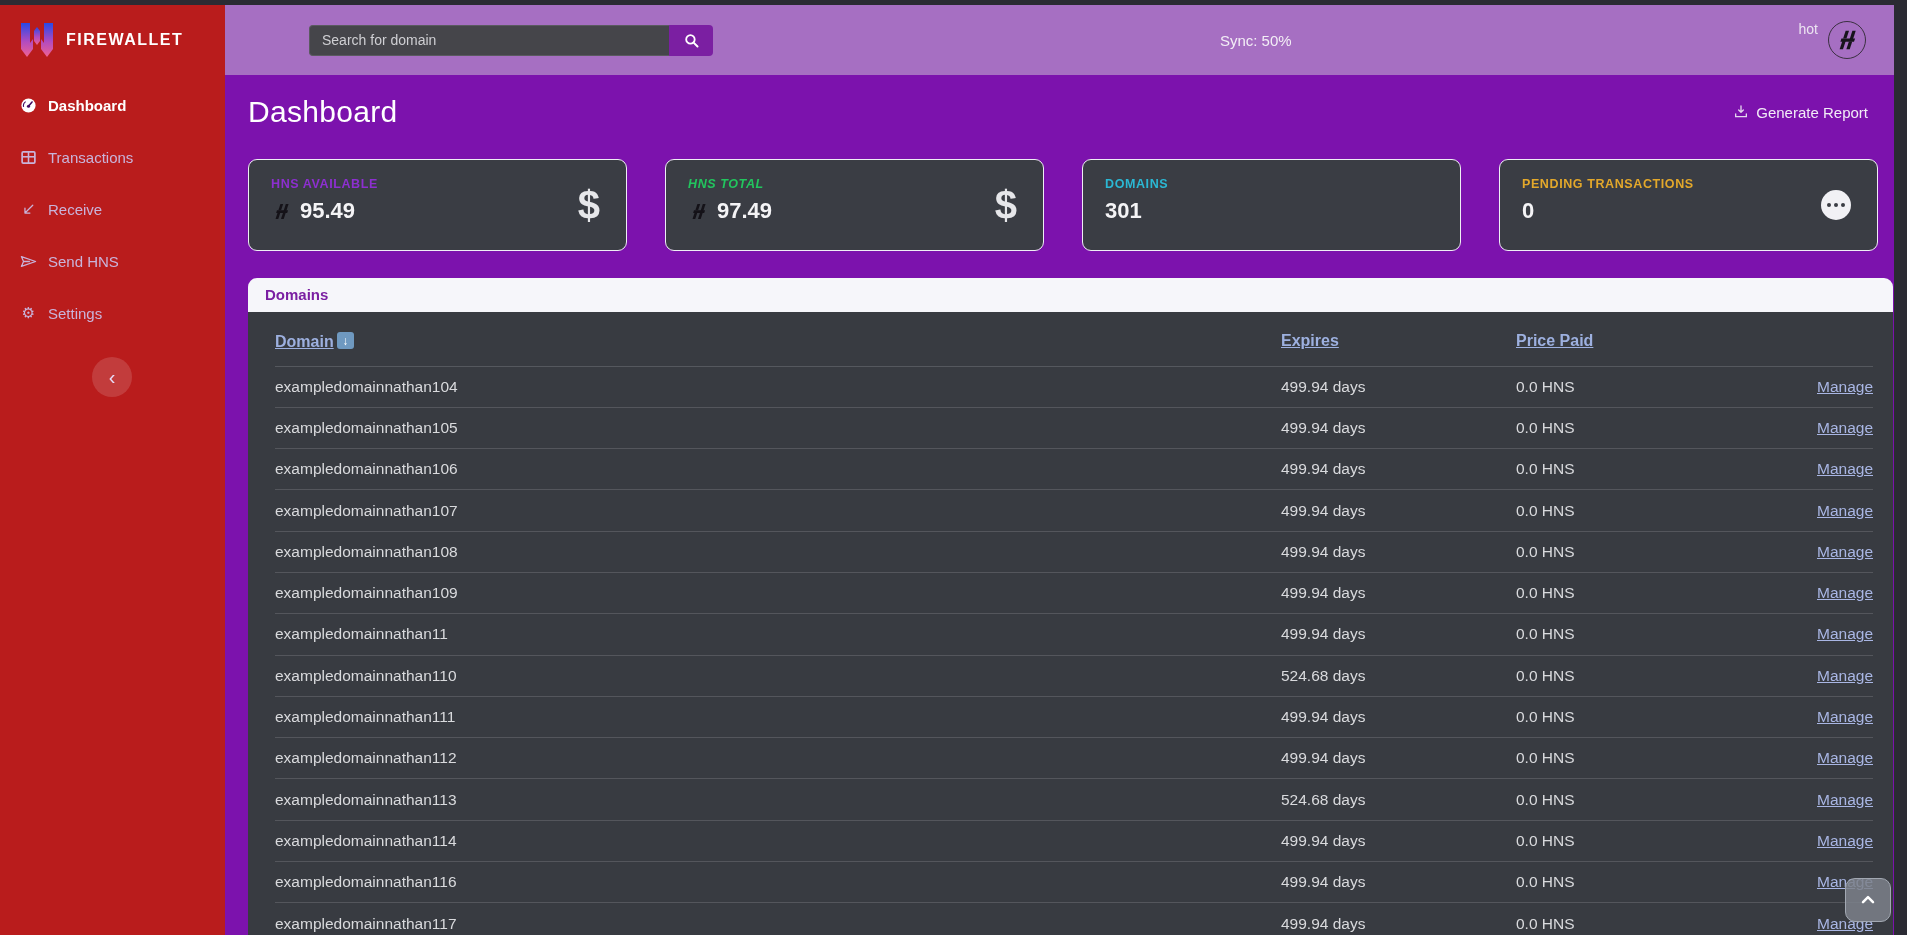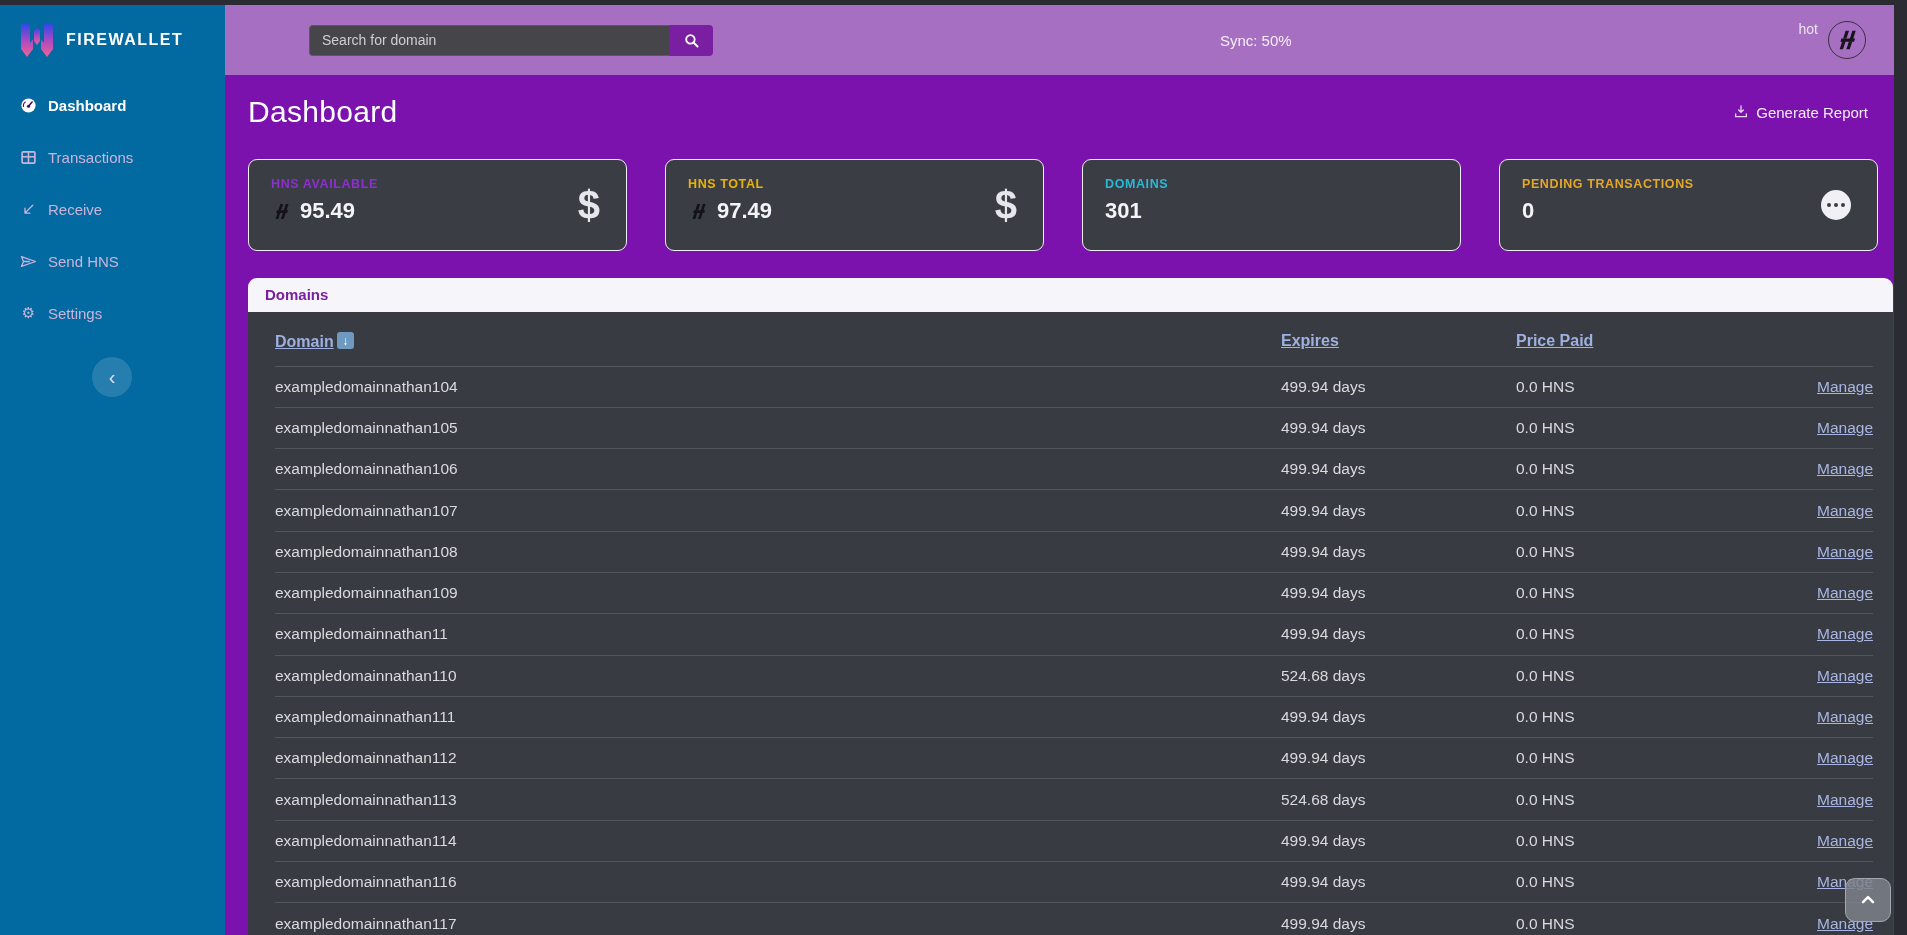--- a/index.html
+++ b/index.html
@@ -8,21 +8,21 @@
     font-family:"Liberation Sans", sans-serif;
     background:#7c12ad;
   }
   
   .top-strip { position:absolute; top:0; left:0; width:100%; height:5px; background:#2b2b33; z-index:40; }
   .right-strip { position:absolute; top:0; right:0; width:13px; height:100%; background:#2b2b33; z-index:40; }
 
   
   .sidebar {
     position:absolute; left:0; top:5px; width:225px; height:930px;
-    background:#0369a1; z-index:20;
+    background:#b91c1c; z-index:20;
   }
   .logo-row { display:flex; align-items:center; gap:12px; padding:14px 0 10px 20px; height:66px; }
   .logo-mark { width:34px; height:38px; }
   .brand-name { color:#ffffff; font-weight:bold; font-size:16px; letter-spacing:1.5px; }
   .nav { list-style:none; margin-top:8px; }
   .nav-item {
     display:flex; align-items:center; gap:11px;
     height:52px; padding-left:20px;
     color:#c9b4da; font-size:15px; cursor:pointer;
   }
@@ -234,21 +234,21 @@
               <rect x="14.2" y="13.4" width="3.1" height="7.2" fill="#141218"></rect>
             <rect x="6.4" y="10.6" width="12.6" height="3" fill="#141218"></rect>
           </g>
         </svg>
         <span class="card-value">95.49</span>
       </div>
       <span class="card-side-icon dollar-glyph">$</span>
     </div>
 
     <div class="card">
-      <div class="card-label" style="color: #eab308;">HNS TOTAL</div>
+      <div class="card-label" style="color: #22c55e; font-style: italic;">HNS TOTAL</div>
       <div class="card-value-row">
         <svg viewBox="0 0 24 24" width="21" height="21">
           <g transform="translate(12,12) skewX(-18) translate(-12,-12)">
             <rect x="8" y="3.5" width="3.1" height="7.2" fill="#141218"></rect>
               <rect x="8" y="12.6" width="3.1" height="8" fill="#141218"></rect>
             <rect x="14.2" y="3.5" width="3.1" height="8" fill="#141218"></rect>
               <rect x="14.2" y="13.4" width="3.1" height="7.2" fill="#141218"></rect>
             <rect x="6.4" y="10.6" width="12.6" height="3" fill="#141218"></rect>
           </g>
         </svg>

